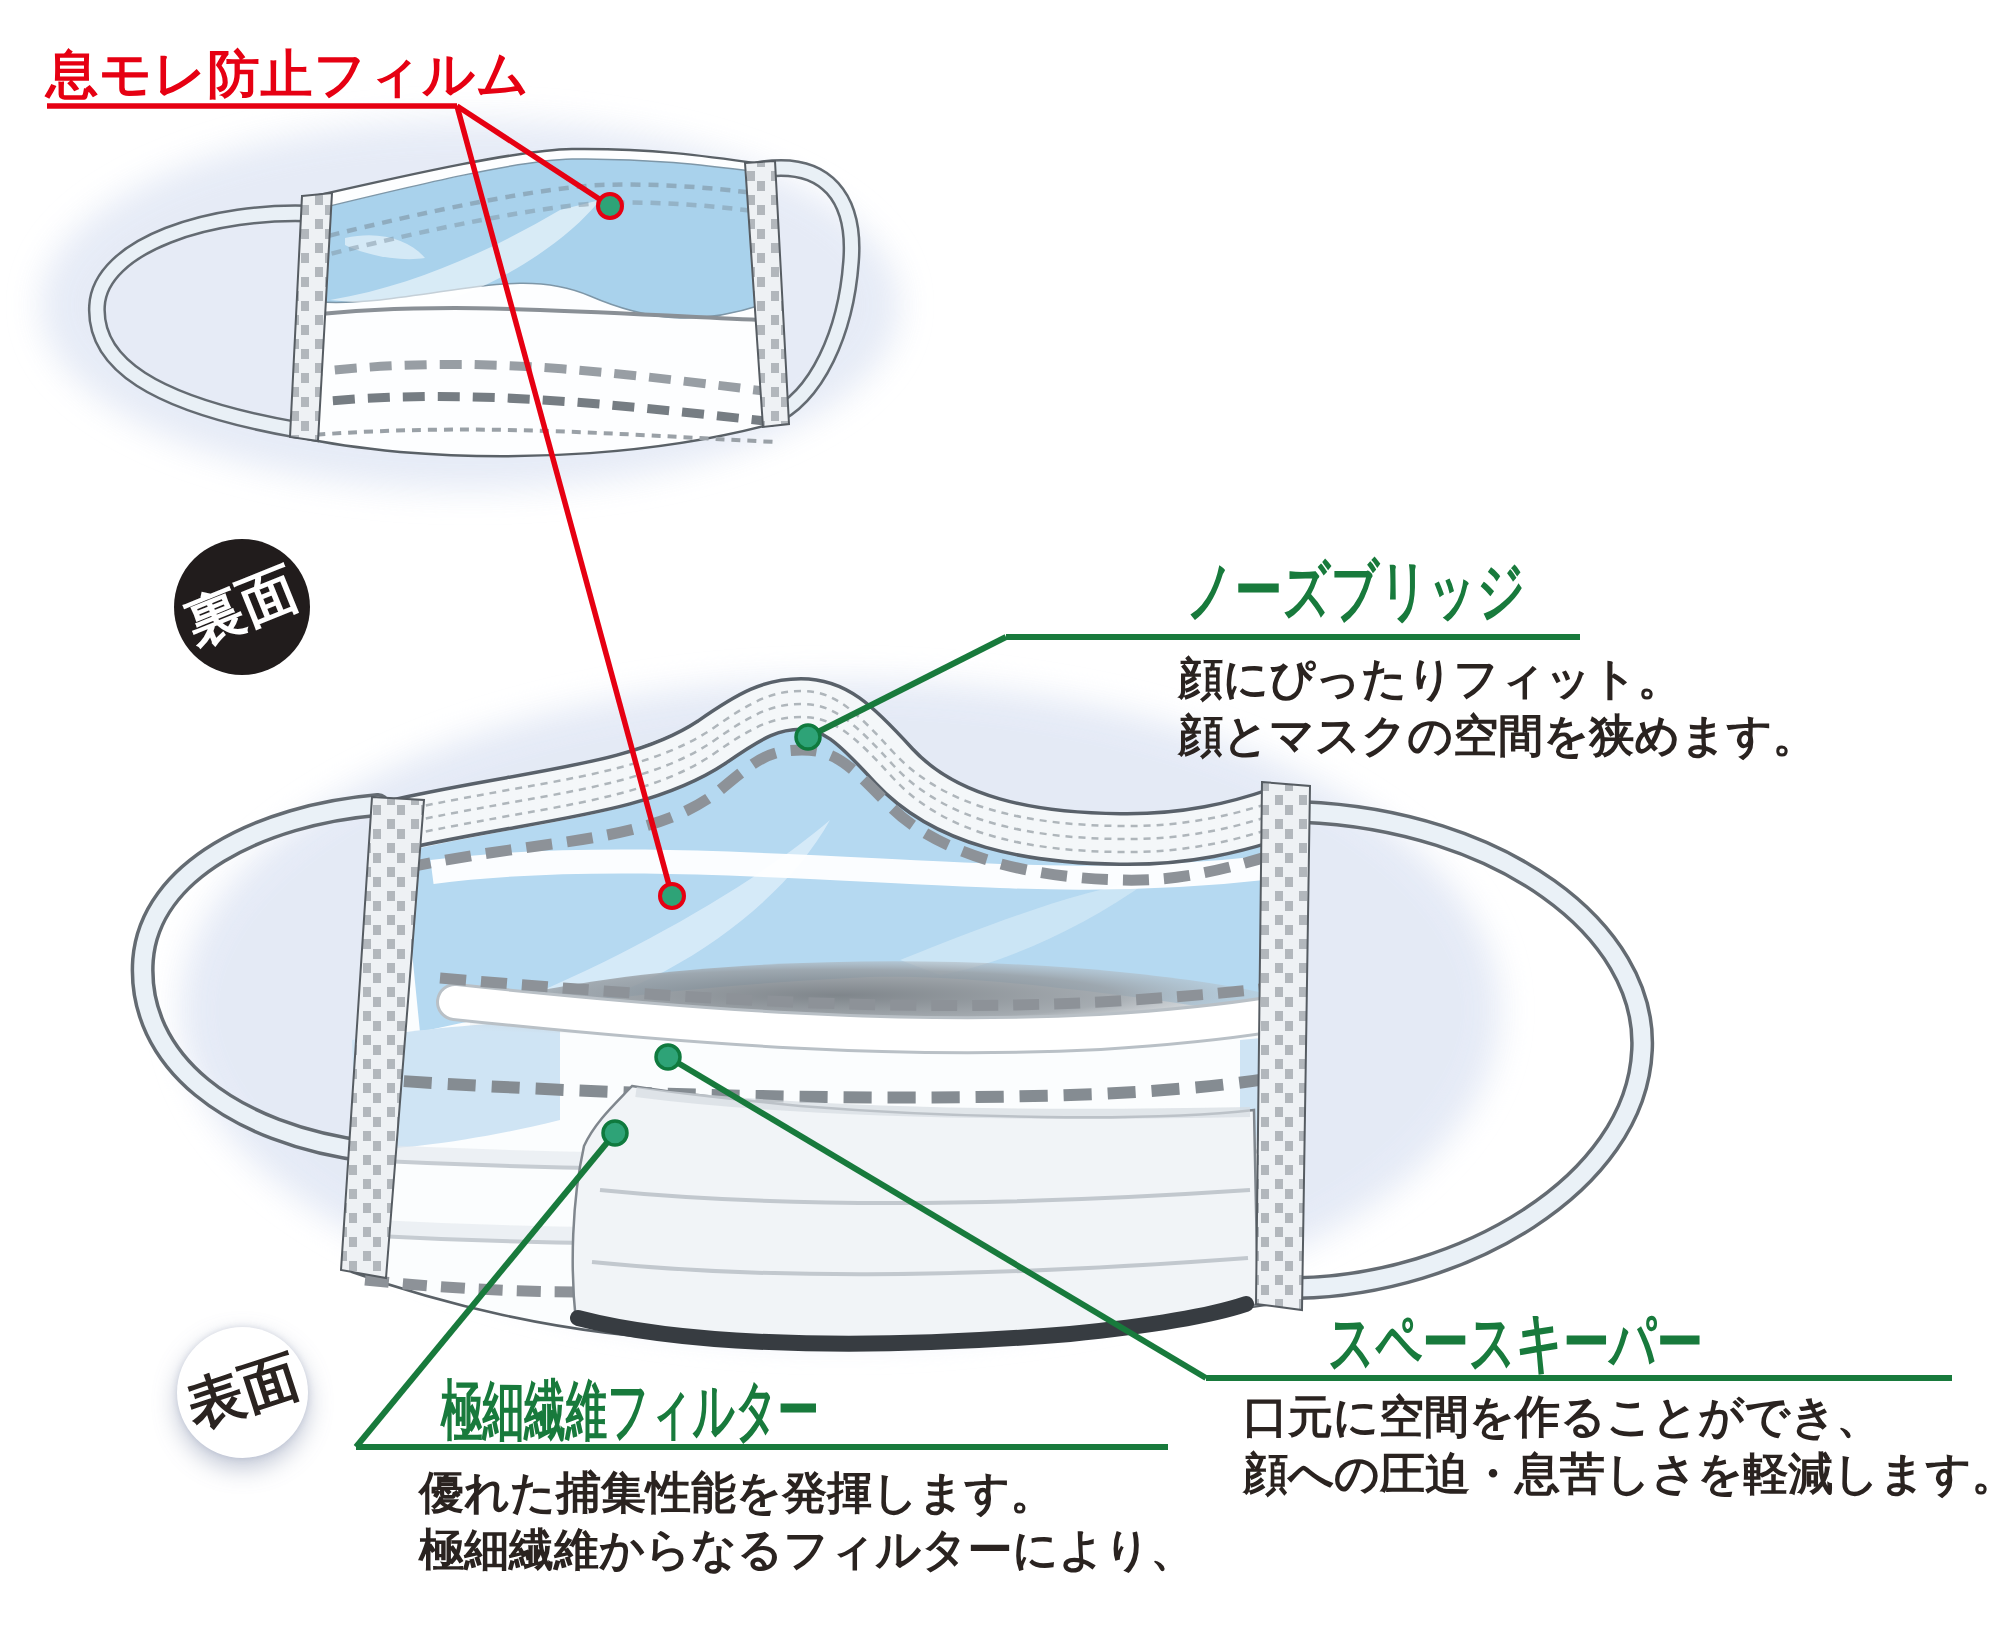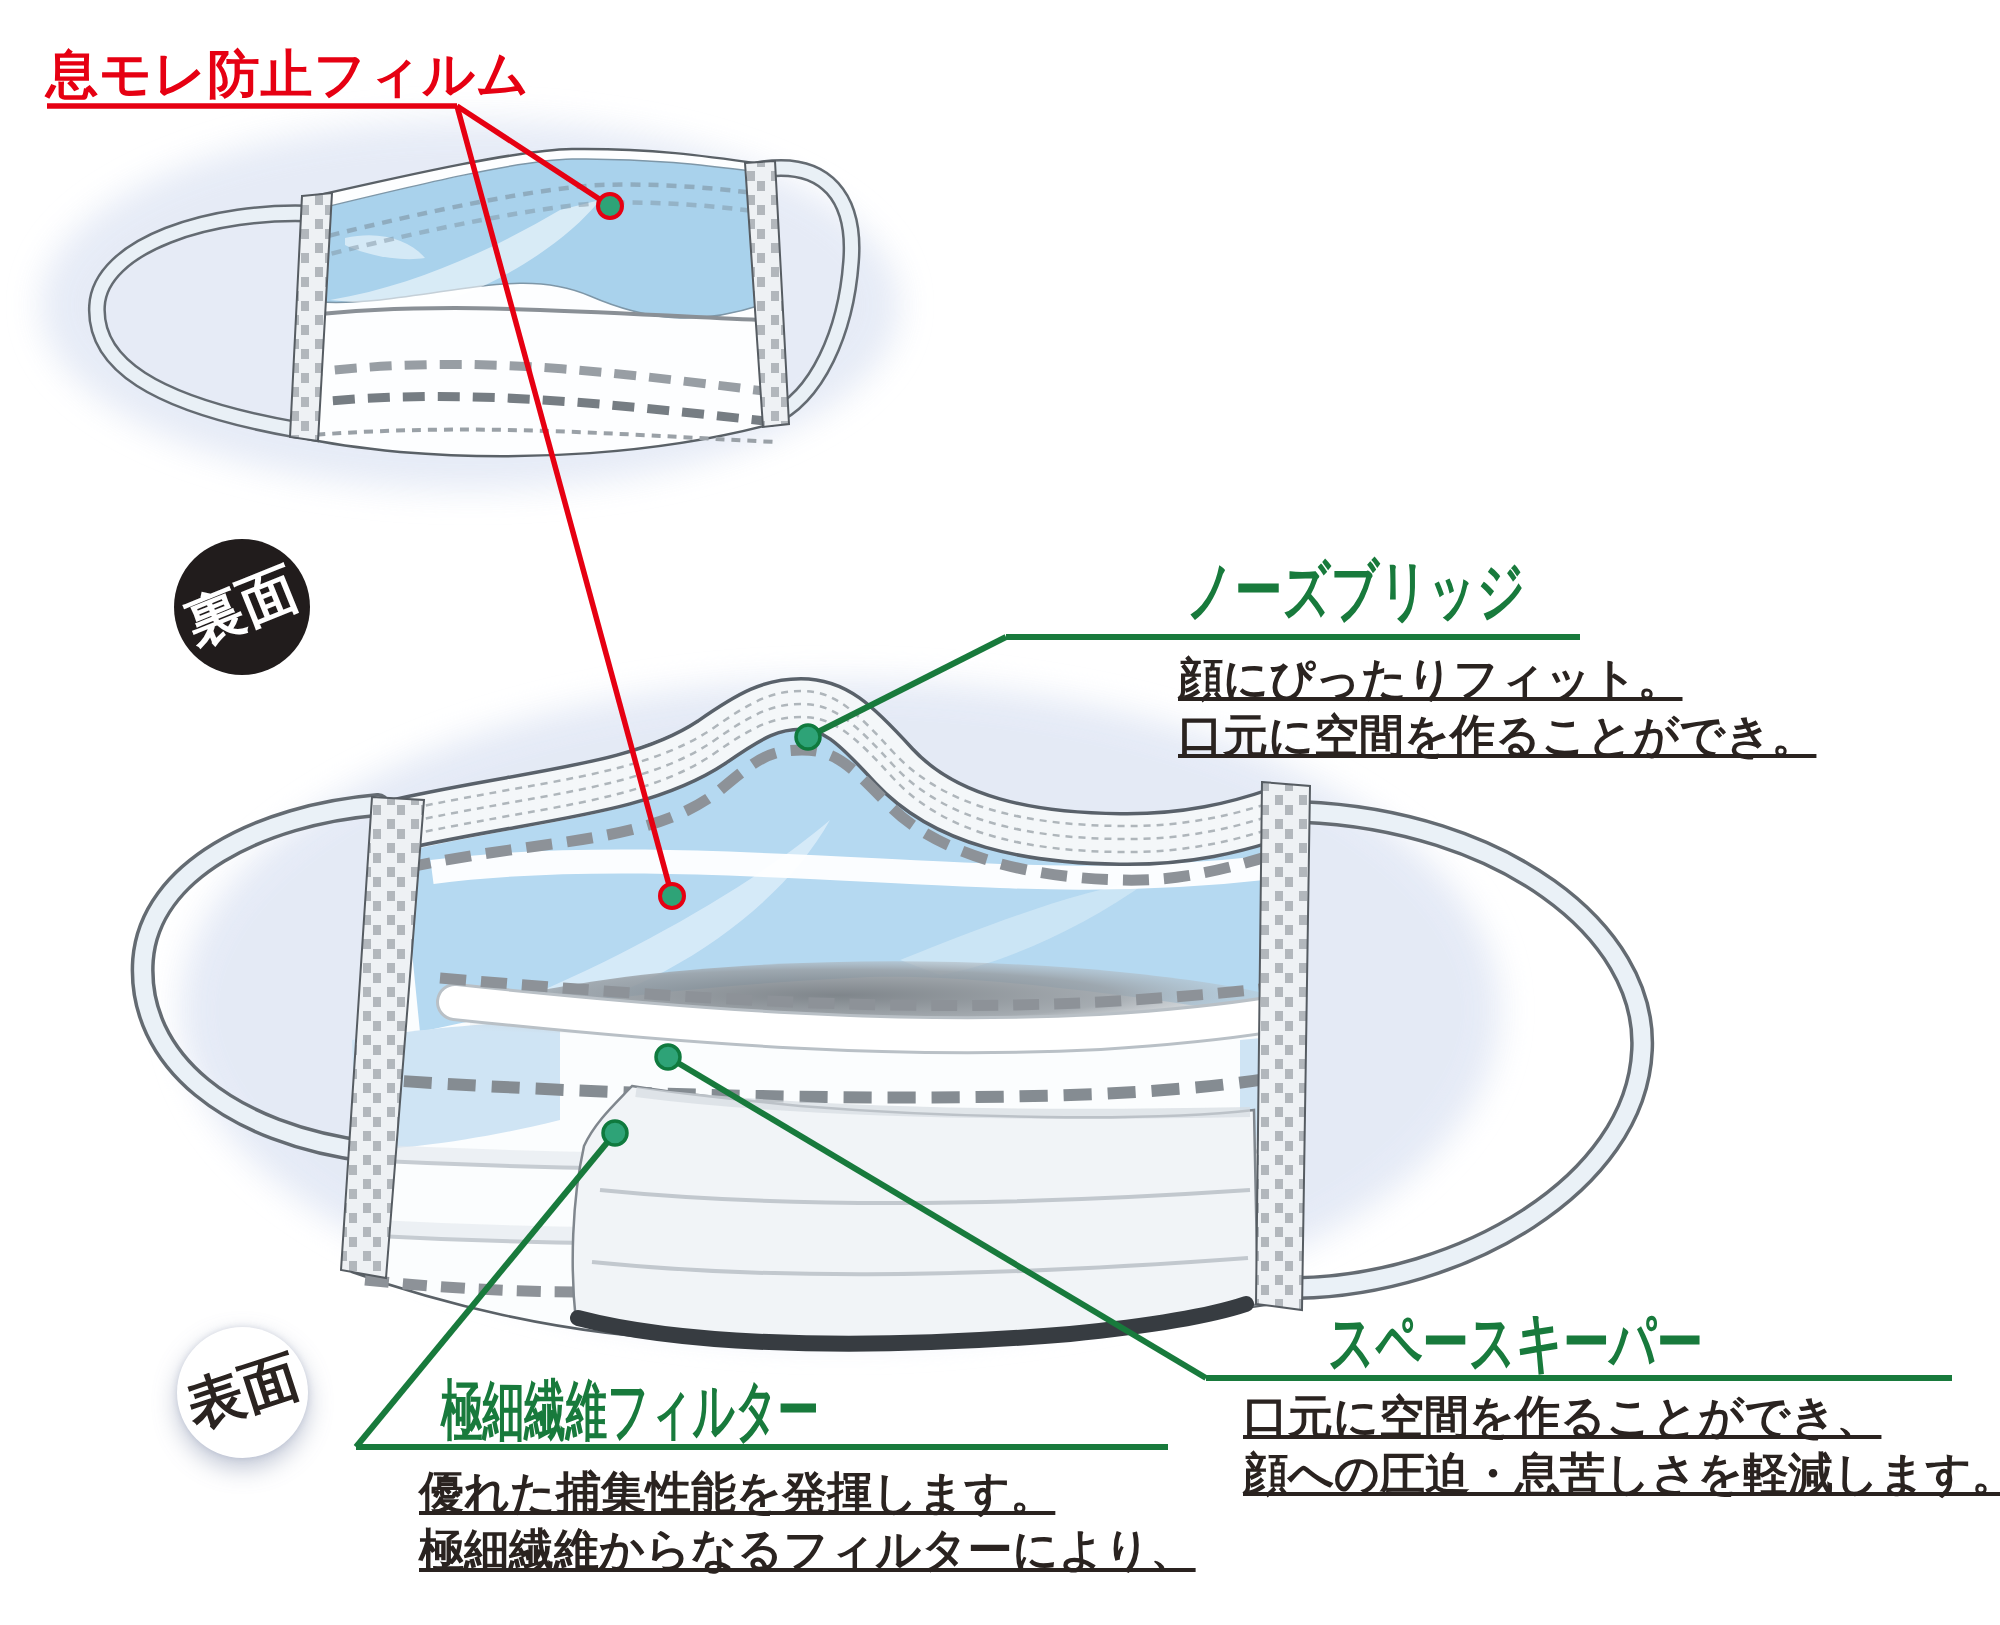--- a/index.html
+++ b/index.html
@@ -2,21 +2,21 @@
 <html><head>
 <meta charset="utf-8">
 <style>
   html,body{margin:0;padding:0;background:#ffffff;}
   #stage{position:relative;width:2000px;height:1625px;background:#ffffff;overflow:hidden;
          font-family:"Liberation Sans","DejaVu Sans",sans-serif;}
   #diagram-svg{position:absolute;left:0;top:0;width:2000px;height:1625px;}
   .label-title{position:absolute;font-weight:bold;white-space:nowrap;transform-origin:left top;}
   .title-red{color:#e60012;font-size:52px;letter-spacing:1px;}
   .title-green{color:#187a3c;font-size:66px;}
-  .desc{position:absolute;color:#2a2320;font-size:45px;font-weight:bold;line-height:1.27;white-space:nowrap;text-decoration:underline;}
+  .desc{position:absolute;color:#2a2320;font-size:45px;font-weight:bold;line-height:1.27;white-space:nowrap;}
   .badge{position:absolute;border-radius:50%;display:flex;align-items:center;justify-content:center;}
   .badge-back{left:174px;top:539px;width:136px;height:136px;background:#211c1c;}
   .badge-front{left:177px;top:1327px;width:131px;height:131px;background:#ffffff;
                box-shadow:0 10px 24px rgba(105,120,155,.42),0 0 6px rgba(140,150,175,.30);}
   .badge span{font-size:57px;font-weight:bold;white-space:nowrap;display:block;}
   .badge-back span{color:#ffffff;transform:rotate(-22deg);}
   .badge-front span{color:#2a2320;transform:rotate(-18deg);}
   .sx63{transform:scaleX(.63);} .sx70{transform:scaleX(.70);} .sx72{transform:scaleX(.72);}
 </style>
 </head>
@@ -150,21 +150,21 @@
   <circle cx="808" cy="737" r="12" fill="#2ea377" stroke="#0f7a3e" stroke-width="3.5"></circle>
   <circle cx="668" cy="1057" r="12" fill="#2ea377" stroke="#0f7a3e" stroke-width="3.5"></circle>
   <circle cx="615" cy="1133" r="12" fill="#2ea377" stroke="#0f7a3e" stroke-width="3.5"></circle>
 </svg>
 
   <div class="label-title title-red" style="left:46px;top:40px;">息モレ防止フィルム</div>
 
   <div class="label-title title-green sx72" style="left:1186px;top:546px;">ノーズブリッジ</div>
   <div class="desc" style="left:1178px;top:650px;">
     <div>顔にぴったりフィット。</div>
-    <div>口元に空間を作ることができ。</div>
+    <div>顔とマスクの空間を狭めます。</div>
   </div>
 
   <div class="label-title title-green sx63" style="left:441px;top:1366px;">極細繊維フィルター</div>
   <div class="desc" style="left:419px;top:1464px;">
     <div>優れた捕集性能を発揮します。</div>
     <div>極細繊維からなるフィルターにより、</div>
   </div>
 
   <div class="label-title title-green sx70" style="left:1328px;top:1298px;">スペースキーパー</div>
   <div class="desc" style="left:1243px;top:1388px;">

